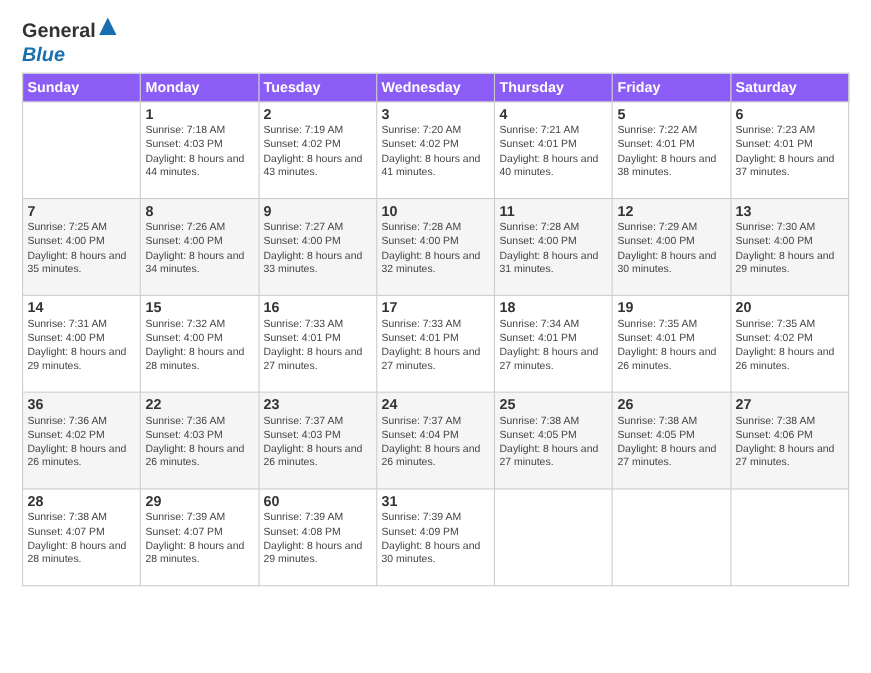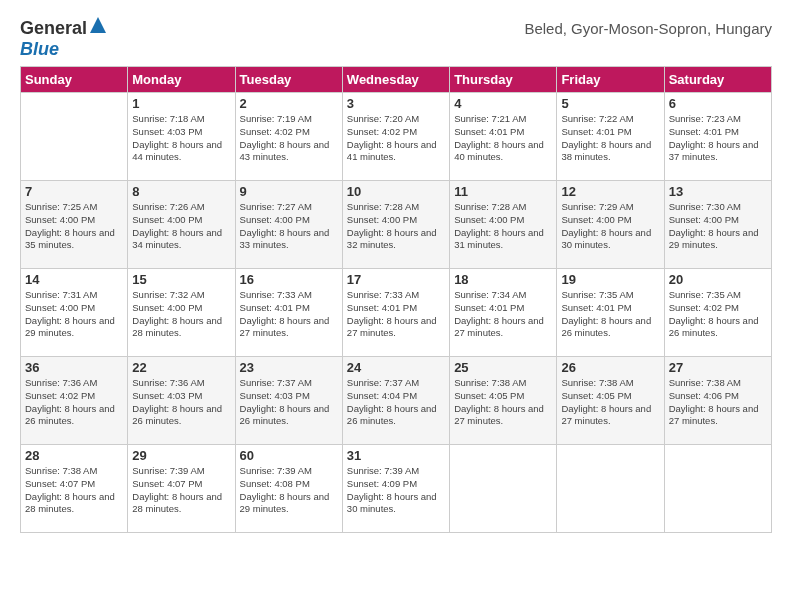--- a/index.html
+++ b/index.html
@@ -35,21 +35,21 @@
       font-size: 15px;
       color: #555;
       margin-top: 2px;
     }
     .calendar-table {
       width: 100%;
       border-collapse: collapse;
       table-layout: fixed;
     }
     .calendar-table thead th {
-      background: #be185d;
+      background: #8b5cf6;
       color: #fff;
       font-size: 13px;
       font-weight: bold;
       padding: 5px 4px;
       text-align: left;
       border: 1px solid #ccc;
     }
     .calendar-table tbody td {
       vertical-align: top;
       border: 1px solid #ccc;
@@ -102,21 +102,20 @@
           <span style="display:inline-block;margin-left:3px;margin-right:1px;vertical-align:middle;position:relative;top:-2px;">
             <svg width="16" height="16" viewBox="0 0 16 16">
                 <polygon points="0,16 8,0 16,16" fill="#1a6faf"></polygon>
               </svg>
           </span>
         </div>
         <span style="font-size:18px;font-weight:bold;color:#1a6faf;font-style:italic;">Blue</span>
       </div>
     </div>
     <div class="title-block">
-      <div class="location-title">Beled, Gyor-Moson-Sopron, Hungary</div>
     </div>
   </div>
 
   <table class="calendar-table">
     <thead>
       <tr id="weekday-header">
           <th>Sunday</th>
           <th>Monday</th>
           <th>Tuesday</th>
           <th>Wednesday</th>

